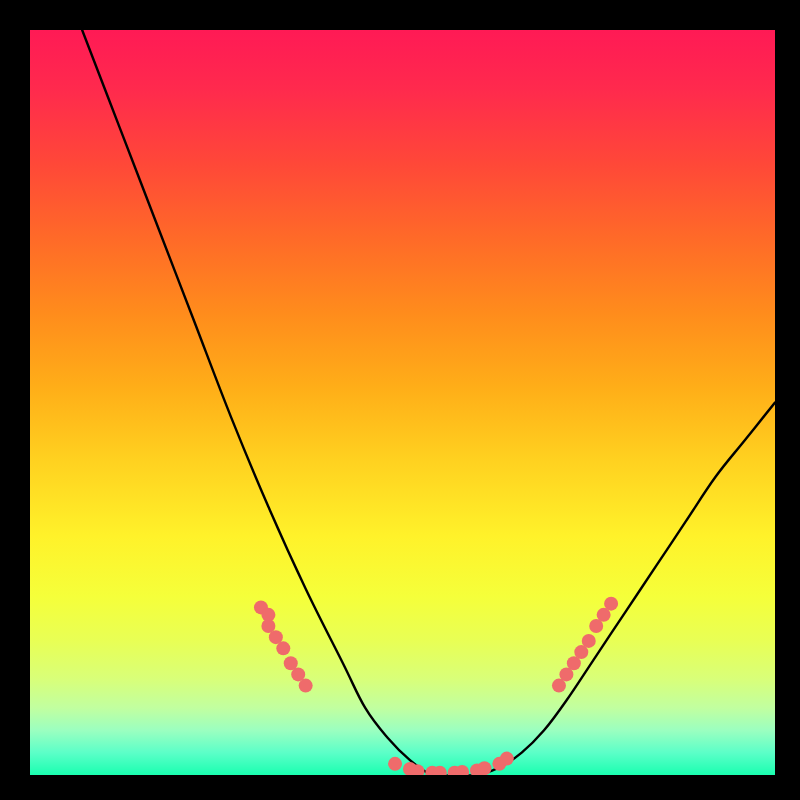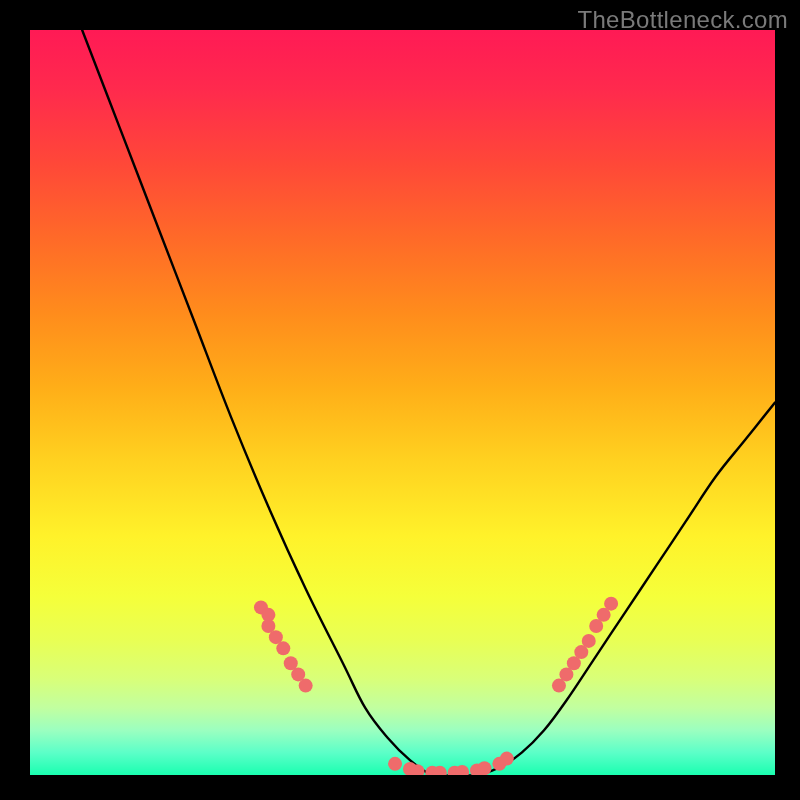--- a/index.html
+++ b/index.html
@@ -56,21 +56,20 @@
     left: 0;
     top: 0;
     width: 745px;
     height: 745px;
   }
 </style>
 </head>
 <body>
 
 <div class="frame">
-  <div class="watermark">TheBottleneck.com</div>
 
   <div class="plot-area">
     <svg class="overlay" viewBox="0 0 745 745" preserveAspectRatio="none">
       <g>
           <path d="M 52.15 0.00 C 58.86 17.43, 75.99 61.98, 89.40 96.85 C 102.81 131.72, 113.24 158.83, 126.65 193.70 C 140.06 228.57, 150.49 255.68, 163.90 290.55 C 177.31 325.42, 187.74 353.88, 201.15 387.40 C 214.56 420.93, 224.99 445.96, 238.40 476.80 C 251.81 507.64, 262.24 530.59, 275.65 558.75 C 289.06 586.91, 302.17 611.79, 312.90 633.25 C 323.63 654.71, 327.20 664.54, 335.25 677.95 C 343.30 691.36, 349.55 698.36, 357.60 707.75 C 365.65 717.14, 371.90 723.39, 379.95 730.10 C 388.00 736.81, 394.25 742.32, 402.30 745.00 C 410.35 747.68, 416.60 745.00, 424.65 745.00 C 432.70 745.00, 438.95 746.34, 447.00 745.00 C 455.05 743.66, 461.30 741.57, 469.35 737.55 C 477.40 733.53, 483.65 729.36, 491.70 722.65 C 499.75 715.94, 506.00 709.69, 514.05 700.30 C 522.10 690.91, 527.01 683.91, 536.40 670.50 C 545.79 657.09, 555.47 641.89, 566.20 625.80 C 576.93 609.71, 585.27 597.19, 596.00 581.10 C 606.73 565.01, 615.07 552.49, 625.80 536.40 C 636.53 520.31, 644.87 507.79, 655.60 491.70 C 666.33 475.61, 674.67 461.75, 685.40 447.00 C 696.13 432.25, 704.47 423.16, 715.20 409.75 C 725.93 396.34, 739.64 379.20, 745.00 372.50 " fill="none" stroke="#000" stroke-width="2.4" stroke-linecap="round"></path>
         </g>
       <g>
           <circle cx="230.95" cy="577.38" r="7" fill="#ef6b6b"></circle>
           <circle cx="238.40" cy="584.83" r="7" fill="#ef6b6b"></circle>
           <circle cx="238.40" cy="596.00" r="7" fill="#ef6b6b"></circle>

